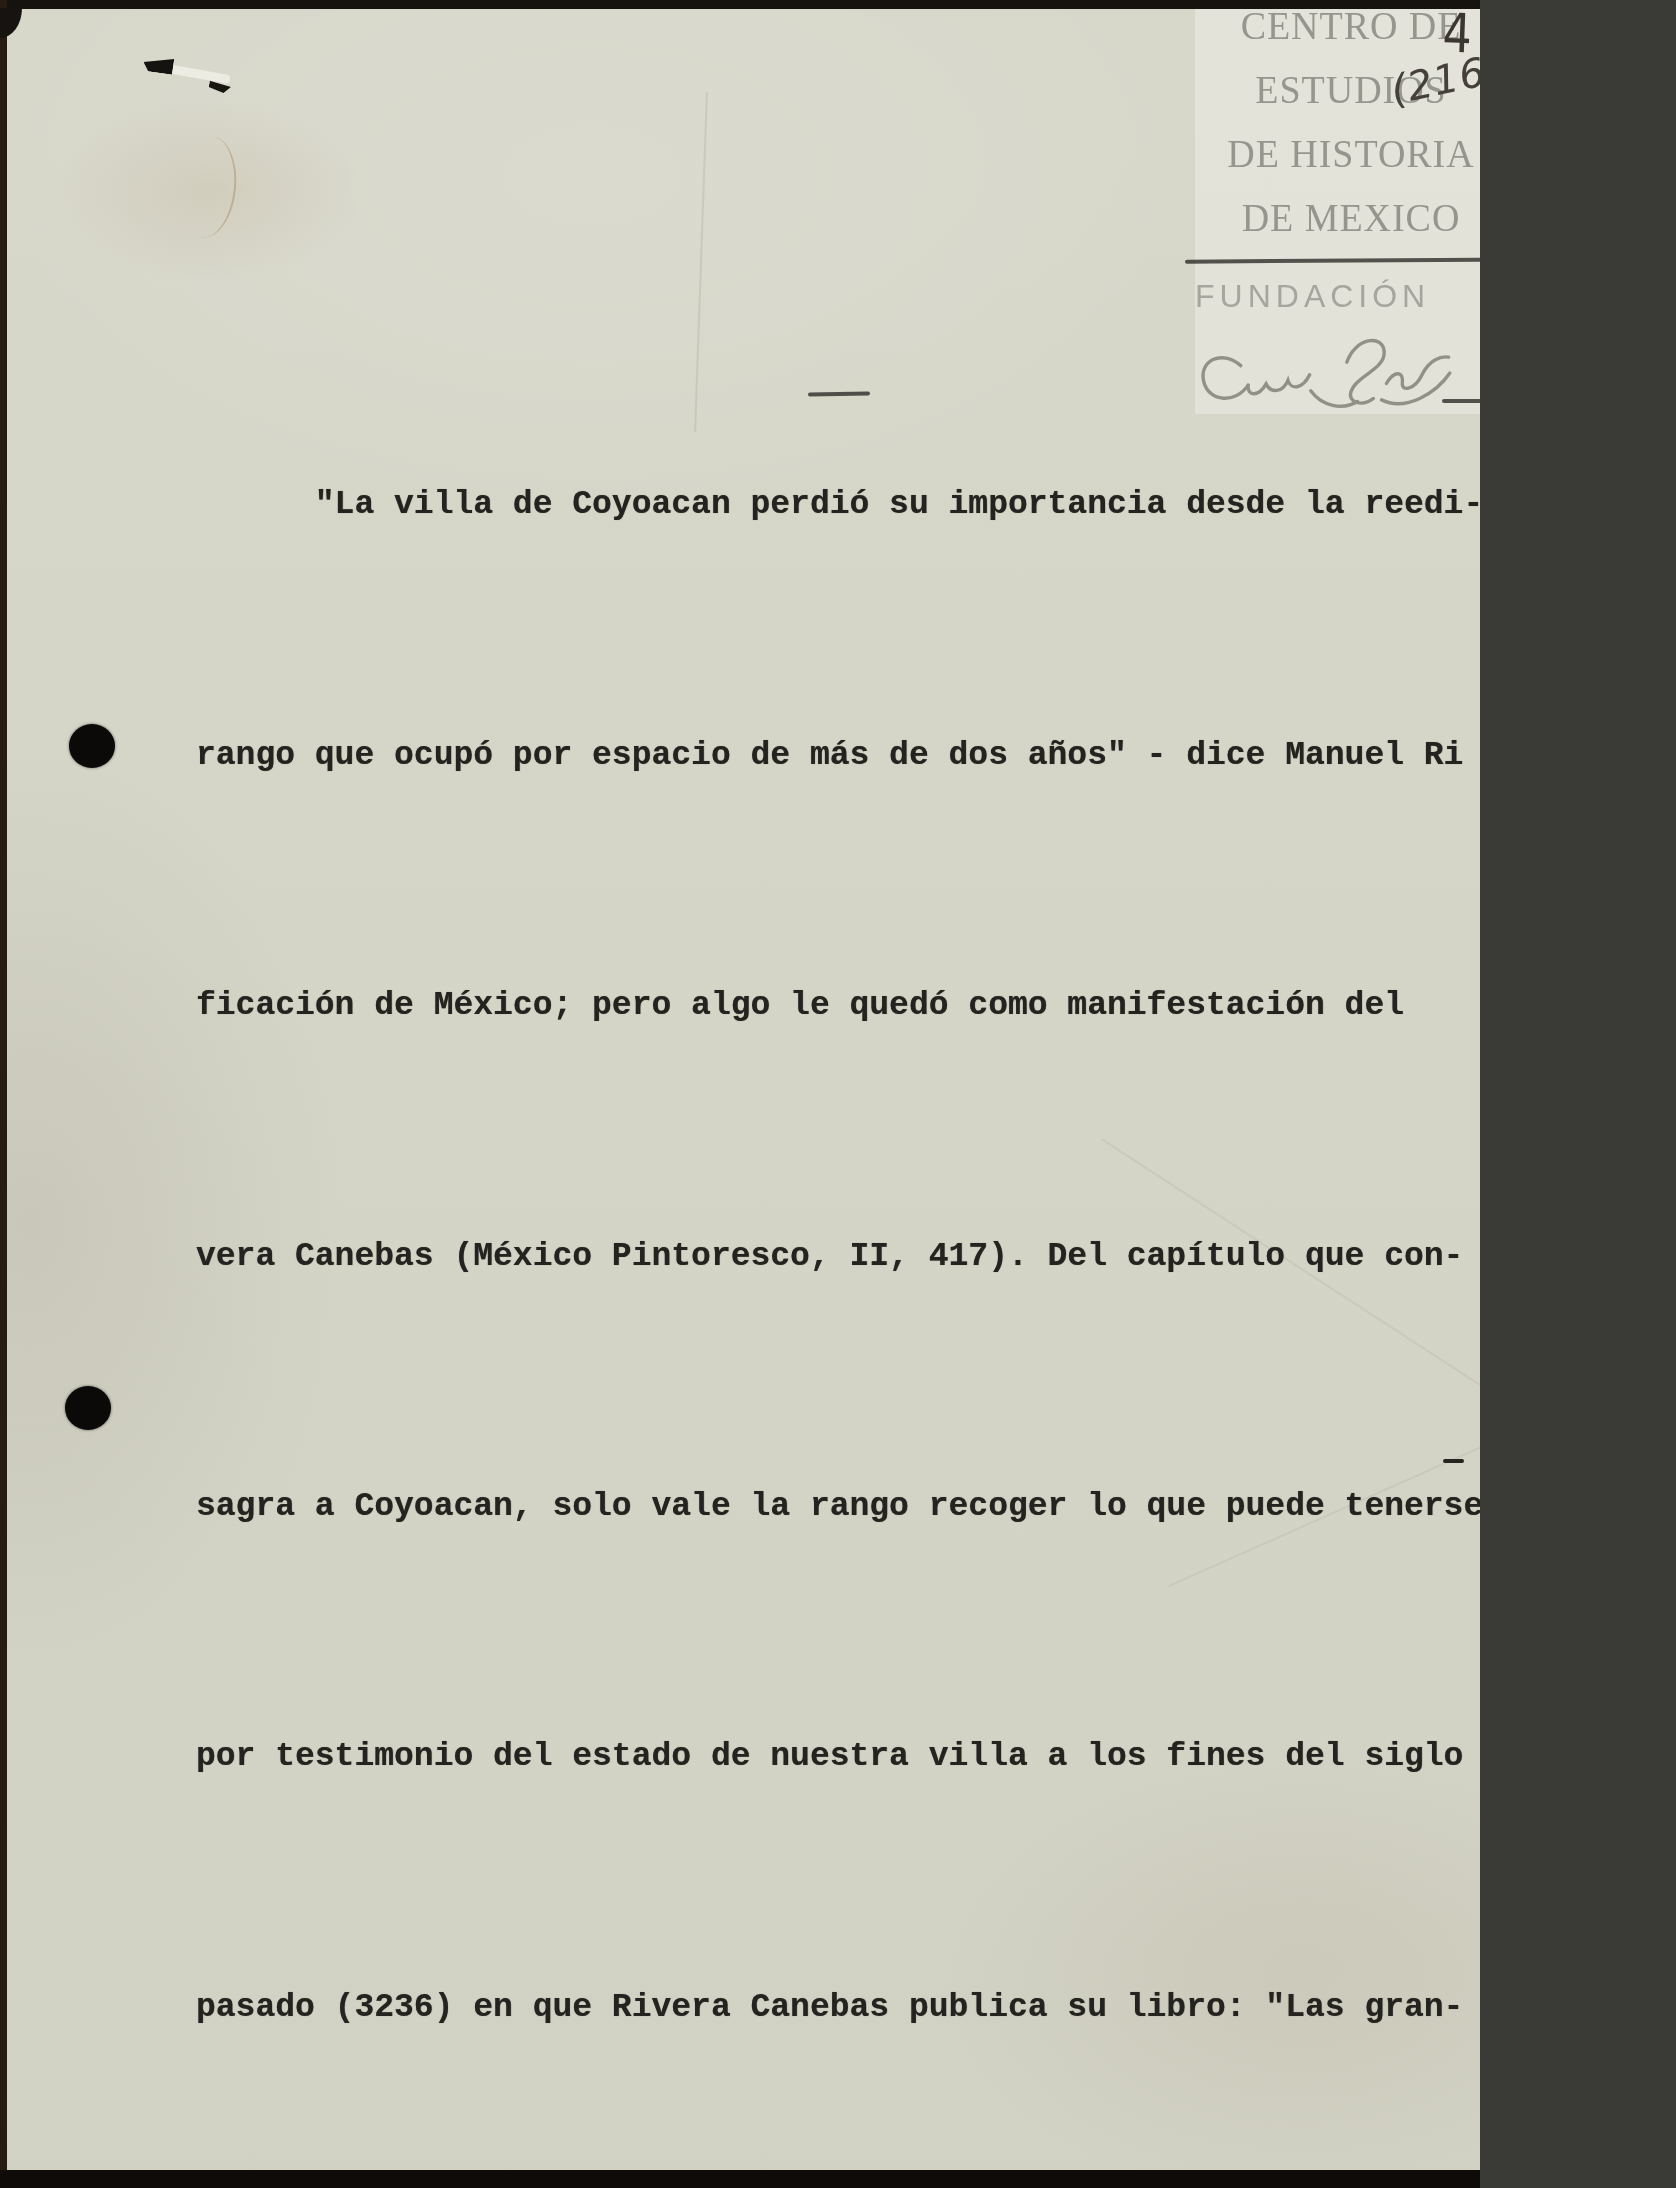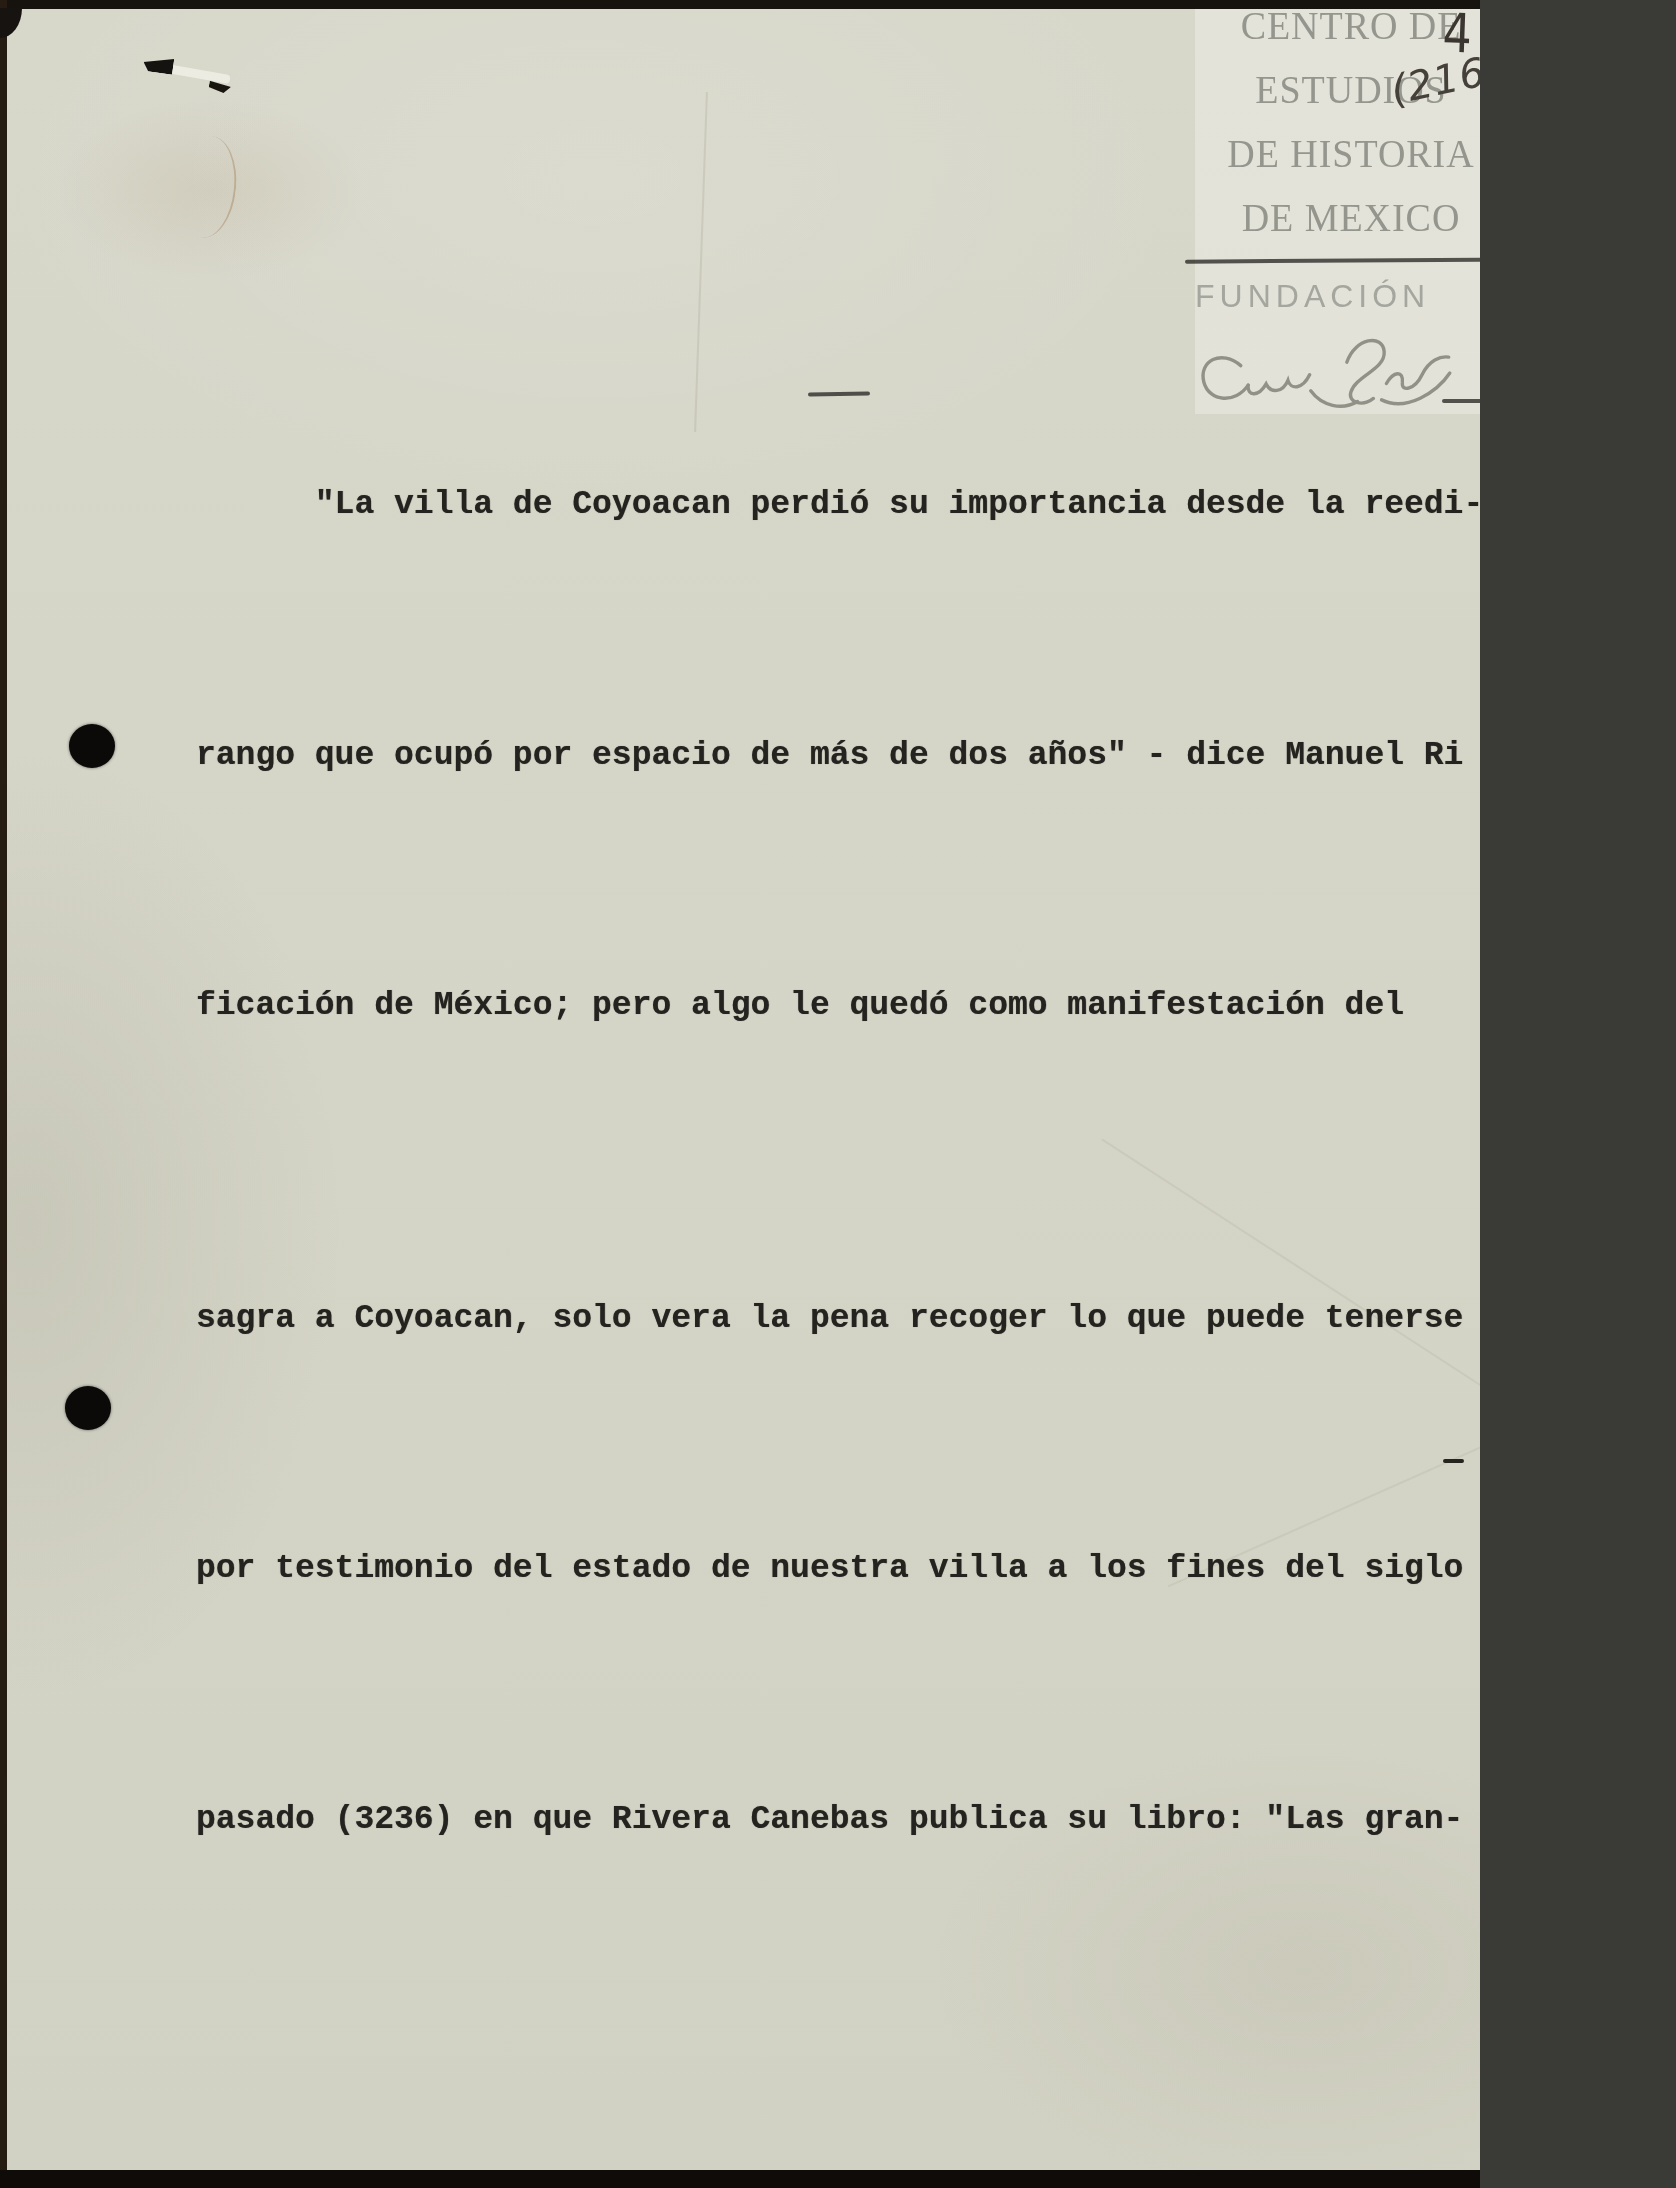--- a/index.html
+++ b/index.html
@@ -112,22 +112,23 @@
 
   <div class="typescript">
     
   
       <div class="tline">      "La villa de Coyoacan perdió su importancia desde la reedi-</div>
     
       <div class="tline">rango que ocupó por espacio de más de dos años" - dice Manuel Ri</div>
     
       <div class="tline">ficación de México; pero algo le quedó como manifestación del</div>
     
+      <div class="tline">vera Canebas (México Pintoresco, II, 417). Del capítulo que con-</div>
     
-      <div class="tline">sagra a Coyoacan, solo vera la pena recoger lo que puede tenerse</div>
+      <div class="tline">sagra a Coyoacan, solo vale la rango recoger lo que puede tenerse</div>
     
       <div class="tline">por testimonio del estado de nuestra villa a los fines del siglo</div>
     
       <div class="tline">pasado (3236) en que Rivera Canebas publica su libro: "Las gran-</div>
     
       
     
       
     
       

